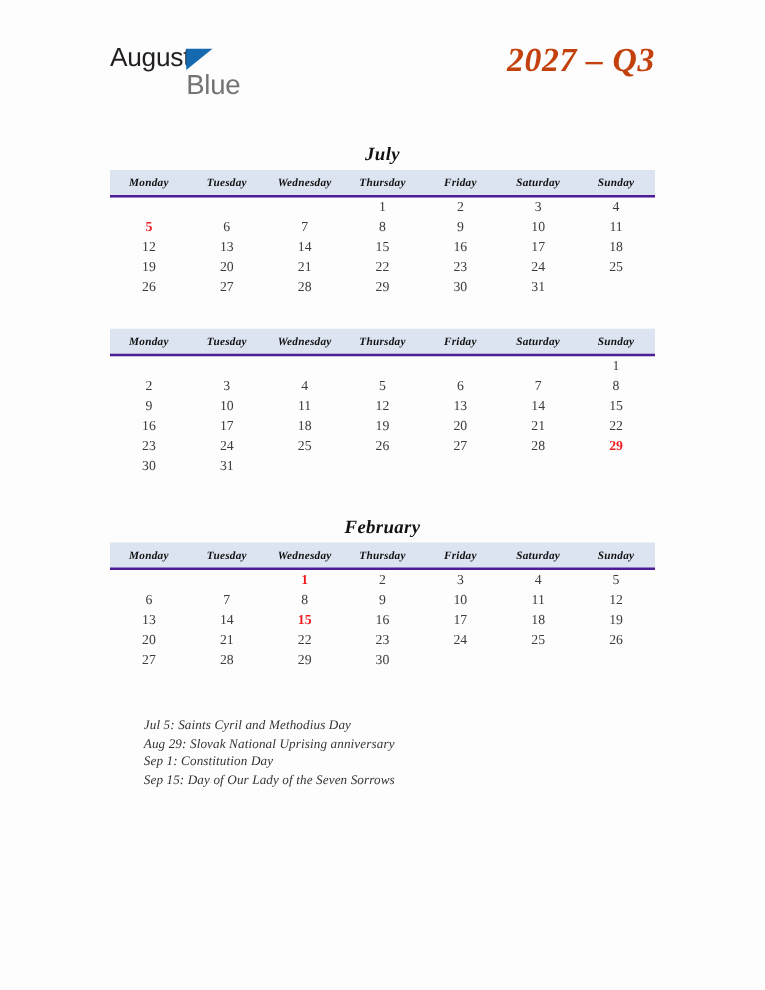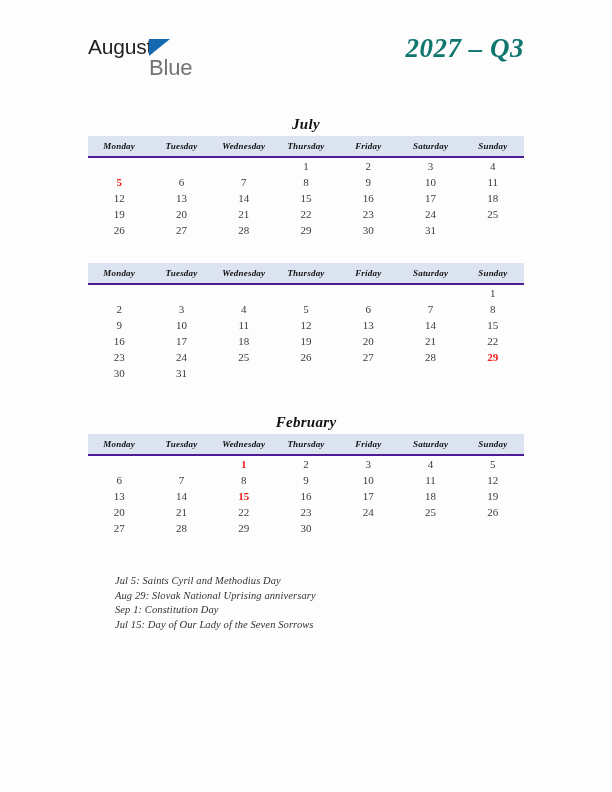--- a/index.html
+++ b/index.html
@@ -63,21 +63,21 @@
     position: absolute;
     right: 88px;
     top: 33px;
     text-align: right;
   }
   #page-title {
     font-family: "Liberation Serif", serif;
     font-size: 27px;
     font-style: italic;
     font-weight: bold;
-    color: #0f766e;
+    color: #c2410c;
     line-height: 30px;
     letter-spacing: 0.5px;
   }
   #page-subtitle {
     font-family: "Liberation Serif", serif;
     font-size: 17px;
     font-style: italic;
     font-weight: bold;
     color: #24436e;
     line-height: 22px;
@@ -353,14 +353,14 @@
         <div class="day-cell empty"></div>
         <div class="day-cell empty"></div>
       </div>
     </div>
   </div>
 
 <div id="holiday-notes">
     <div class="holiday-note">Jul 5: Saints Cyril and Methodius Day</div>
     <div class="holiday-note">Aug 29: Slovak National Uprising anniversary</div>
     <div class="holiday-note">Sep 1: Constitution Day</div>
-    <div class="holiday-note">Jul 15: Day of Our Lady of the Seven Sorrows</div>
+    <div class="holiday-note">Sep 15: Day of Our Lady of the Seven Sorrows</div>
   </div>
 
 </body></html>

